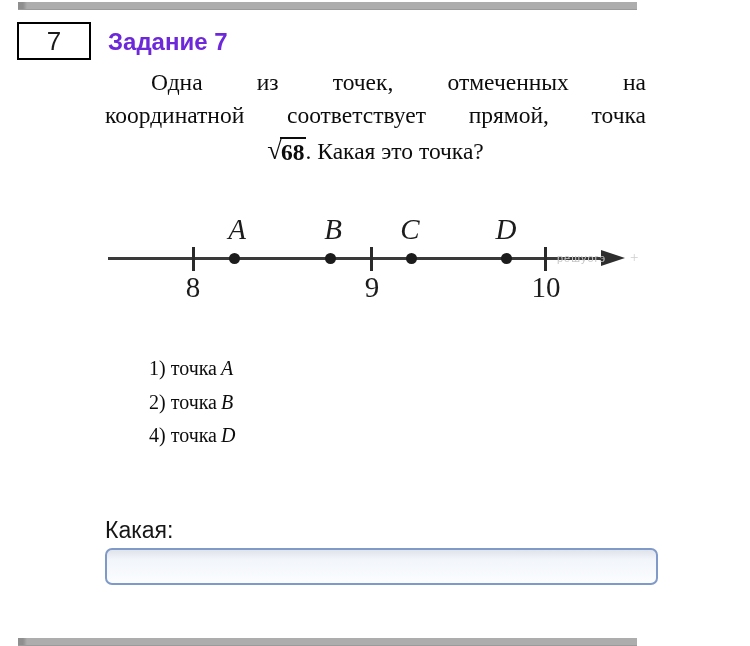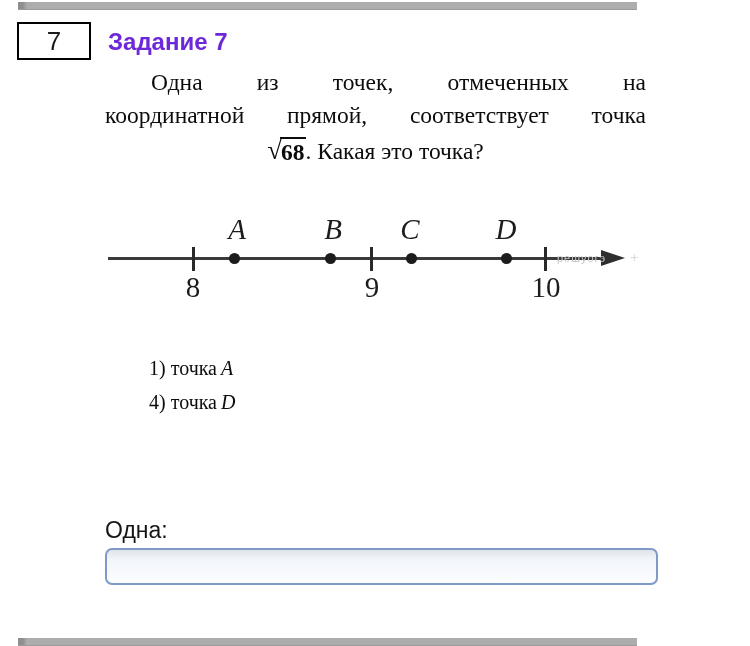--- a/index.html
+++ b/index.html
@@ -72,22 +72,22 @@
   <div class="question">
     <div class="q-line indent">
       <span>Одна</span>
       <span>из</span>
       <span>точек,</span>
       <span>отмеченных</span>
       <span>на</span>
     </div>
     <div class="q-line">
       <span>координатной</span>
+      <span>соответствует</span>
       <span>прямой,</span>
-      <span>соответствует</span>
       <span>точка</span>
     </div>
     <div class="q-line3">
       <span class="sqrt">
           <span class="sqrt-glyph">√</span>
           <span class="radicand">68</span>
         </span><span>. Какая это точка?</span>
     </div>
   </div>
 
@@ -115,23 +115,27 @@
     <div class="pt-label" style="left:410px">C</div>
     <div class="pt-label" style="left:506px">D</div>
   </div>
 
   <div class="options">
     <div class="option-row">
       <span>1)</span>
       <span>точка</span><span class="option-letter">A</span>
     </div>
     <div class="option-row">
+      <span>2)</span>
+      <span>точка</span><span class="option-letter">B</span>
+    </div>
+    <div class="option-row">
       <span>4)</span>
       <span>точка</span><span class="option-letter">D</span>
     </div>
   </div>
 
-  <div class="answer-label">Одна:</div>
+  <div class="answer-label">Какая:</div>
   <input class="answer-input" type="text" value="" style="">
 
   <div class="sep-bar sep-bottom"></div>
 
 </div>
 
 </body></html>

